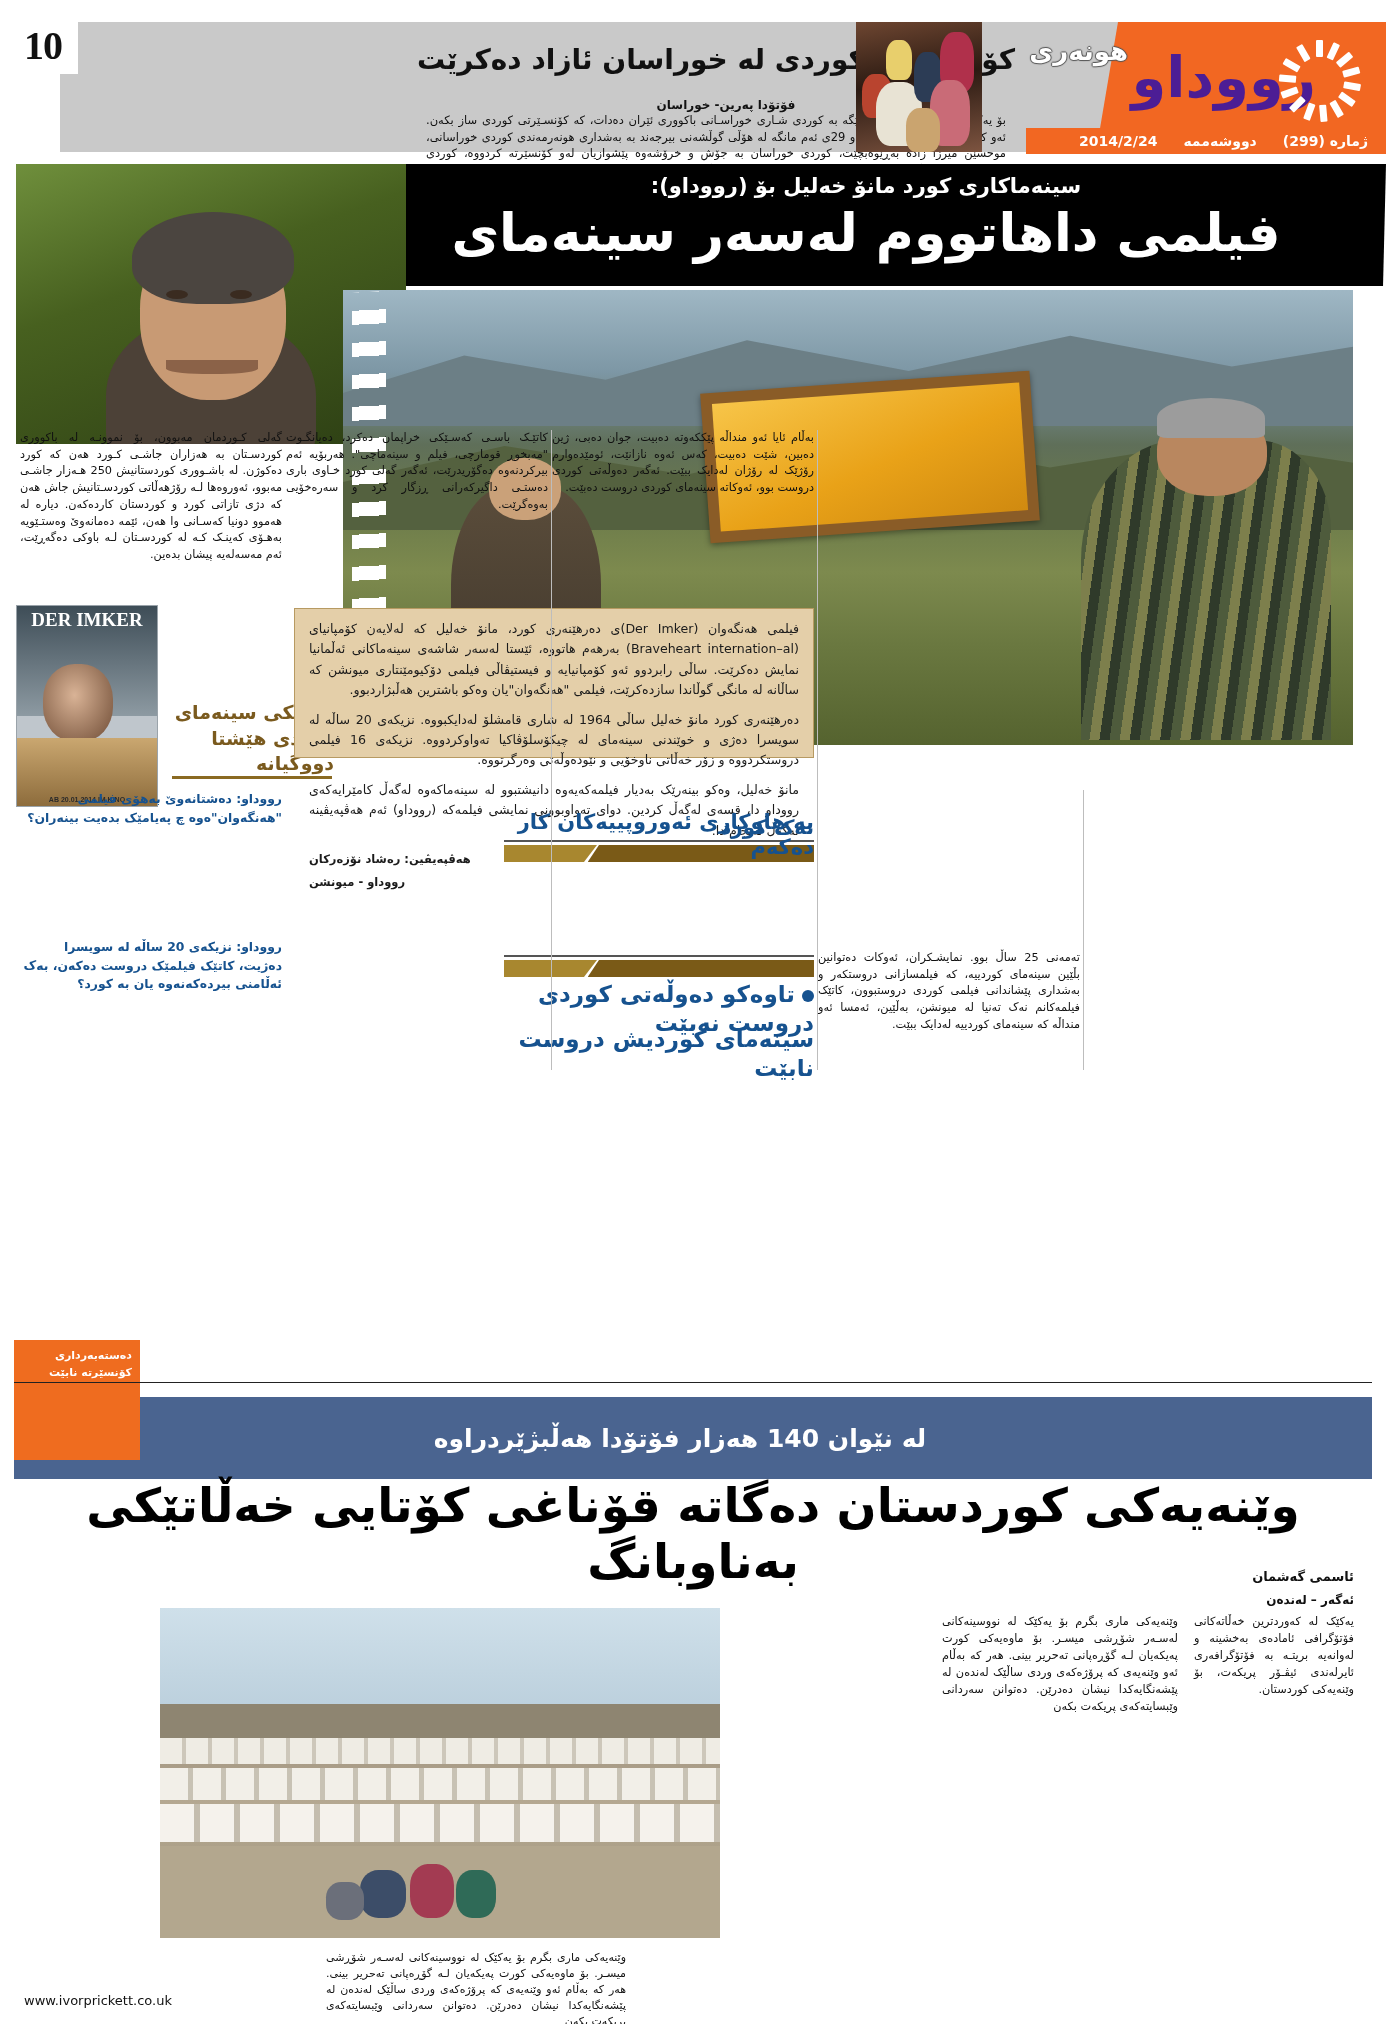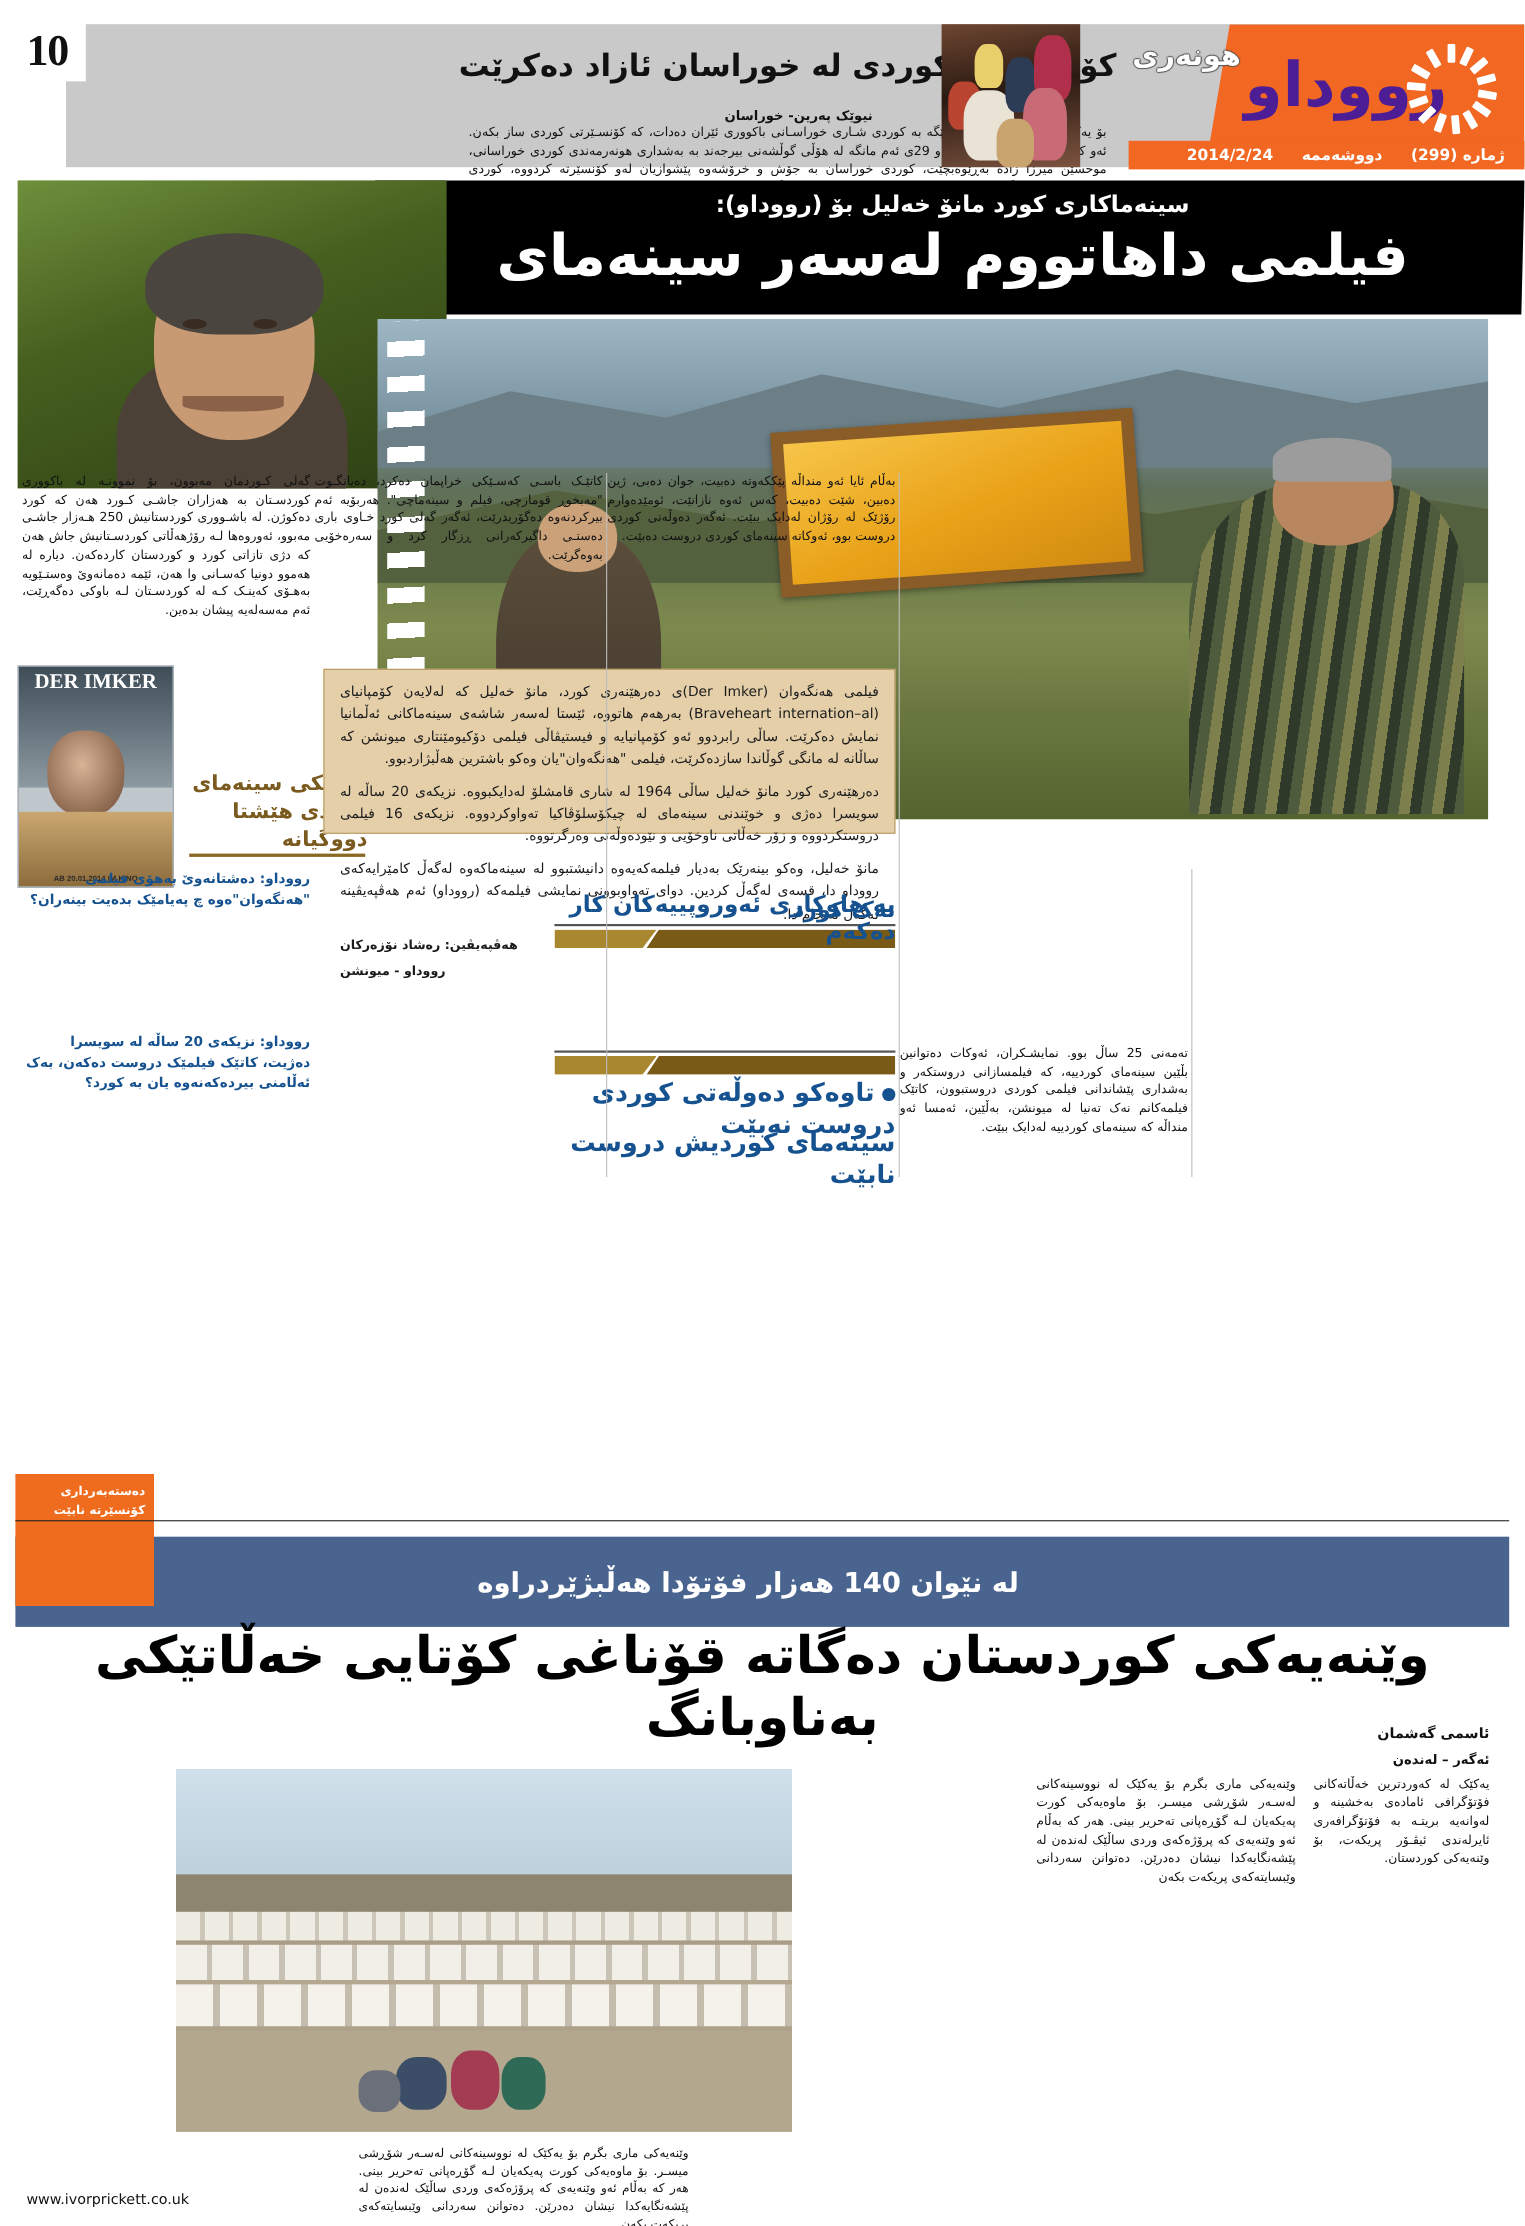--- a/index.html
+++ b/index.html
@@ -123,21 +123,21 @@
 <body>
 
 <div class="page">
 
   <div class="masthead">
     <div class="mh-grey"></div>
 
     <div class="pagenum">10</div>
 
     <div class="mh-head">کۆنسێرتی کوردی لە خوراسان ئازاد دەکرێت</div>
-    <div class="mh-byline">نیوێک پەرین- خوراسان</div>
+    <div class="mh-byline">فۆتۆدا پەرین- خوراسان</div>
     <div class="mh-lead">بۆ یەکەمجار حکومەتی ئێران ڕێگە بە کوردی شـاری خوراسـانی باکووری ئێران دەدات، کە کۆنسـێرتی کوردی ساز بکەن. ئەو کۆنسێرتە بڕیارە ڕۆژی 28 و 29ی ئەم مانگە لە هۆڵی گوڵشەنی بیرجەند بە بەشداری هونەرمەندی کوردی خوراسانی، موحسێن میرزا زادە بەڕێوەبچێت، کوردی خوراسان بە جۆش و خرۆشەوە پێشوازیان لەو کۆنسێرتە کردووە، کوردی خوراسان لە پارێزگای خوراسانی باکوور و چەند شارێکی پارێزگای خوراسان نیشتەجێن و ژمارەیان نزیکەی ملیۆن و نیوێک دەبێت.</div>
 
     <div class="mh-photo">
       <div class="f" style="left:6px;top:52px;width:30px;height:44px;background:#b9442f;"></div>
       <div class="f" style="left:30px;top:18px;width:26px;height:40px;background:#e8cf6c;"></div>
       <div class="f" style="left:20px;top:60px;width:46px;height:64px;background:#e8e3d4;"></div>
       <div class="f" style="left:58px;top:30px;width:28px;height:50px;background:#2c3c55;"></div>
       <div class="f" style="left:84px;top:10px;width:34px;height:60px;background:#b0304b;"></div>
       <div class="f" style="left:74px;top:58px;width:40px;height:66px;background:#c96b77;"></div>
       <div class="f" style="left:50px;top:86px;width:34px;height:44px;background:#caa46f;"></div>

